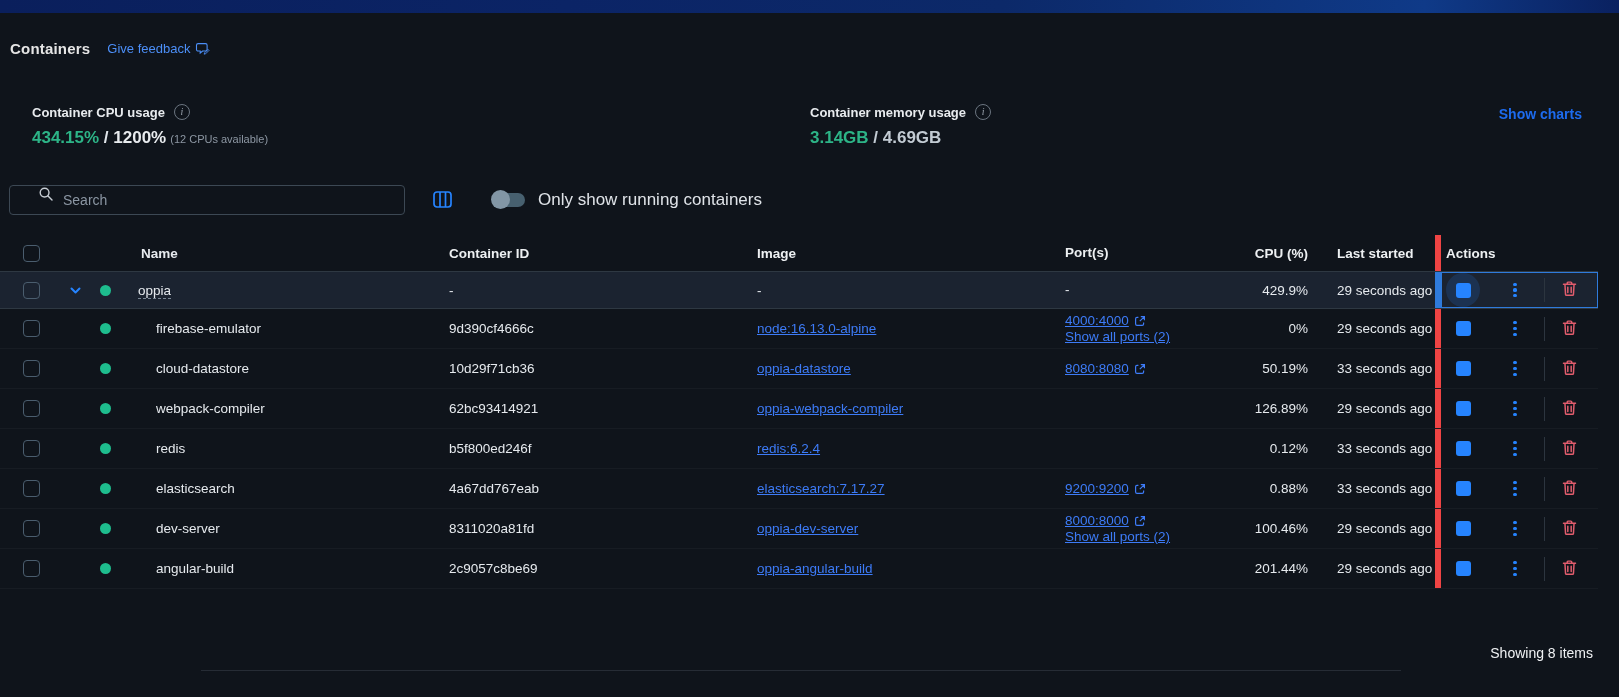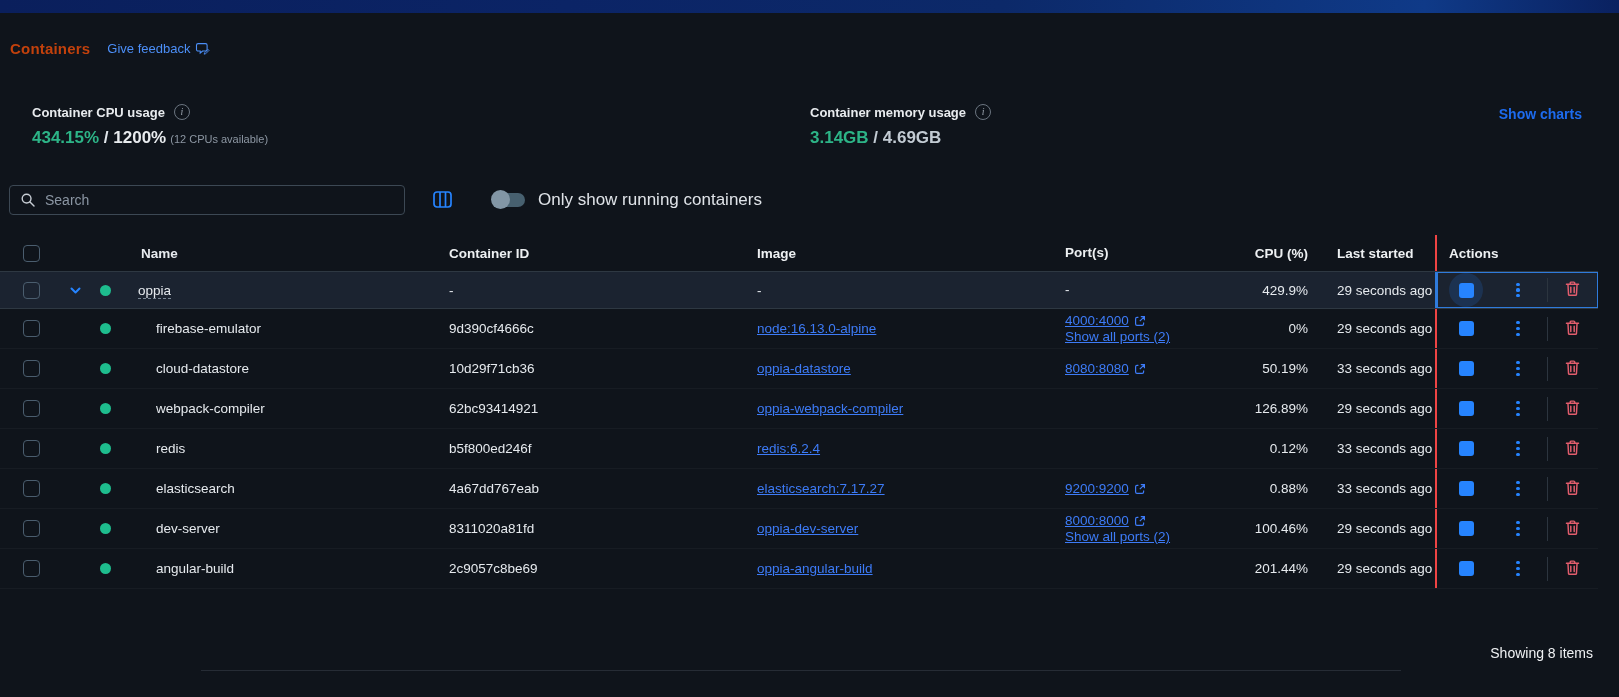--- a/index.html
+++ b/index.html
@@ -13,21 +13,21 @@
   a { text-decoration:underline; color:#3d7bf7; cursor:pointer; }
 
   
   .topbar {
     height:13px;
     background:linear-gradient(90deg,#0a1f5c 0%,#0b2466 35%,#0c2969 62%,#0f3a88 88%,#0a2160 100%);
   }
 
   
   .page-header { margin:27px 0 0 10px; display:flex; align-items:center; gap:17px; }
-  .page-title { font-size:15px; font-weight:700; color:#c2410c; letter-spacing:.2px; }
+  .page-title { font-size:15px; font-weight:700; color:#e5e5e5; letter-spacing:.2px; }
   .feedback-link { font-size:13px; display:inline-flex; align-items:center; gap:5px; color:#4c8ff8; }
   .feedback-link svg { flex:0 0 auto; }
 
   
   .stats { position:relative; margin-top:47px; height:50px; }
   .stat { position:absolute; top:0; }
   .stat-cpu { left:32px; }
   .stat-mem { left:810px; }
   .stat-label-row { display:flex; align-items:center; gap:9px; }
   .stat-label { font-size:13px; font-weight:600; color:#e8ebee; }
@@ -41,21 +41,21 @@
   .val-sep { color:#dfe4e9; }
   .val-total-cpu { color:#e8ebee; }
   .val-total-mem { color:#c2cbd3; }
   .val-note { color:#8d97a3; font-size:11px; font-weight:400; margin-left:4px; }
   .show-charts { position:absolute; top:2px; right:37px; font-size:14px; font-weight:700; color:#1d6bee; text-decoration:none; cursor:pointer; }
 
   
   .toolbar { margin:28px 0 0 9px; display:flex; align-items:center; height:35px; }
   .search-box {
     width:396px; height:30px; border:1px solid #3c4854; border-radius:4px;
-    display:flex; align-items:center; padding:0 10px; gap:9px; background:transparent;
+    display:flex; padding:0 28px; gap:9px; background:transparent;
   }
   .search-box input {
     flex:1; background:transparent; border:none; outline:none;
     color:#dfe4e9; font-size:14px; font-family:inherit;
   }
   .search-box input::placeholder { color:#8b96a3; }
   .columns-btn { margin-left:27px; background:none; border:none; cursor:pointer; height:22px; }
   .toggle-wrap { margin-left:39px; position:relative; width:33px; height:14px; cursor:pointer; }
   .toggle-track { position:absolute; left:0; top:0; width:33px; height:14px; border-radius:7px; background:#47606f; }
   .toggle-knob { position:absolute; left:-1px; top:-2.5px; width:19px; height:19px; border-radius:50%; background:#8296a5; }
@@ -86,22 +86,22 @@
   .c-name { padding-left:8px; color:#e6eaee; }
   .c-name .group-name { border-bottom:1px dashed #7a8795; cursor:pointer; }
   .c-name.child { padding-left:26px; }
   .thead .c-name { padding-left:11px; }
   .c-ports { display:flex; flex-direction:column; justify-content:center; line-height:16px; font-size:13.5px; }
   .port-line { display:flex; align-items:center; gap:5px; white-space:nowrap; }
   .c-cpu { text-align:right; }
   .thead .c-cpu { text-align:right; }
   .c-started { padding-left:29px; }
   .c-actions {
-    height:100%; min-height:inherit; border-left:2px solid #ef4444;
-    display:flex; align-items:center; padding-left:12px; align-self:stretch;
+    height:100%; min-height:inherit; border-left:6px solid #ef4444;
+    display:flex; align-items:center; padding-left:5px; align-self:stretch;
   }
   .trow.selected .c-actions { box-shadow:inset 0 0 0 1px #2f7bdc; border-left-color:#2f7bdc; }
   .stop-wrap {
     width:34px; height:34px; border-radius:50%; border:none; background:transparent;
     display:flex; align-items:center; justify-content:center; cursor:pointer;
   }
   .trow.selected .stop-wrap { background:rgba(38,132,255,0.16); }
   .stop-square { width:15px; height:15px; border-radius:3px; background:#2684ff; }
   .kebab {
     margin-left:26px; width:18px; height:26px; background:none; border:none; cursor:pointer;

